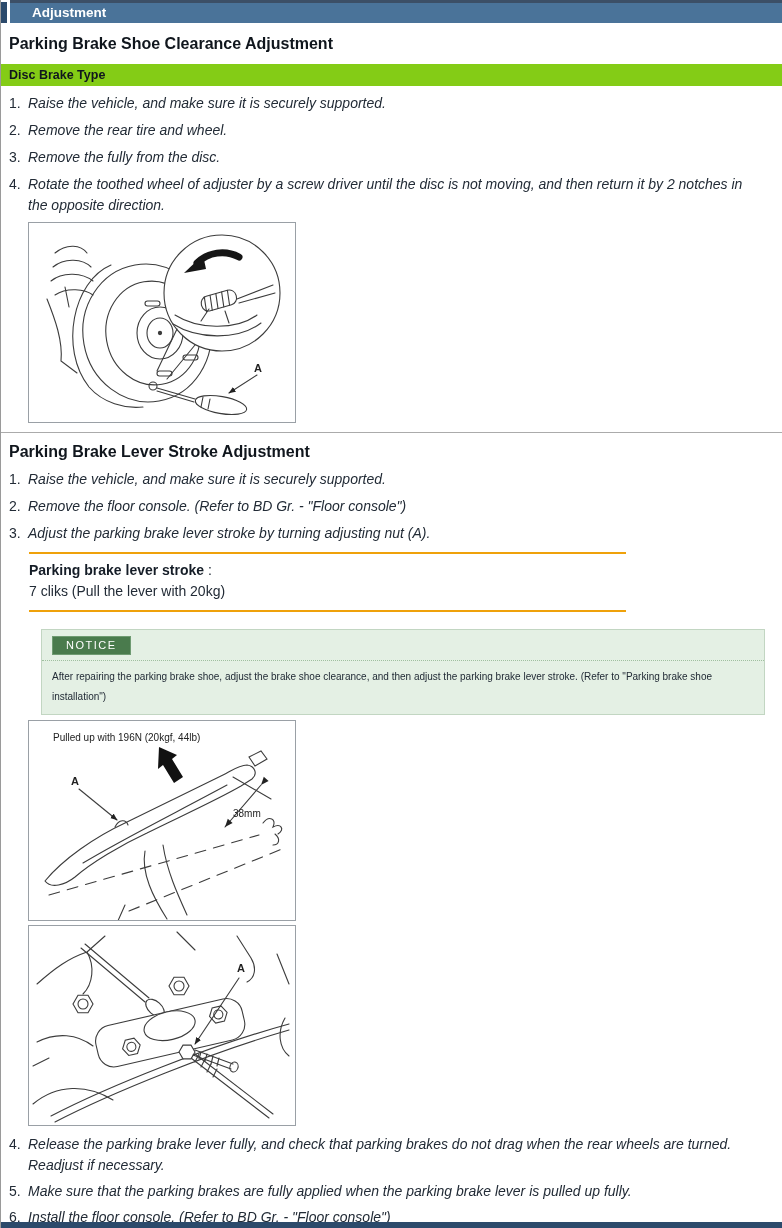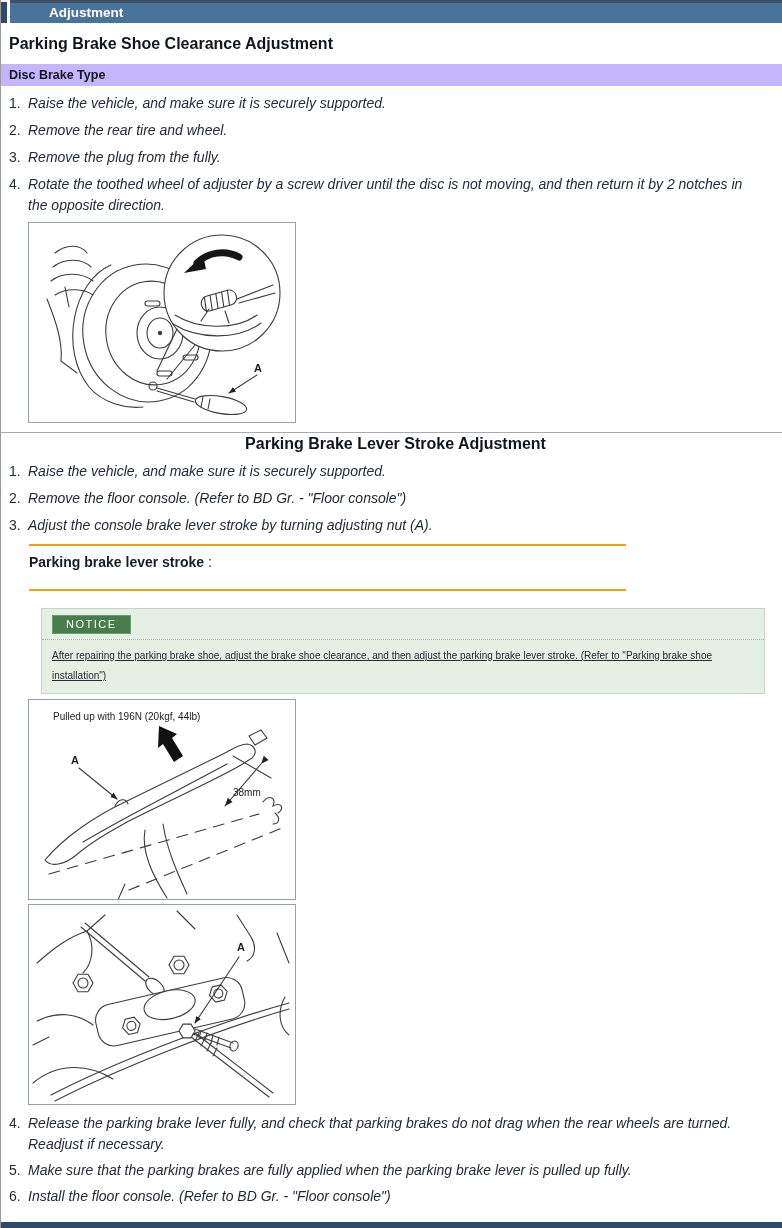--- a/index.html
+++ b/index.html
@@ -7,49 +7,49 @@
     position:relative;width:782px;height:1228px;background:#fff;
     font-family:"Liberation Sans","DejaVu Sans",sans-serif;
     color:#222b36;box-sizing:border-box;border-left:1px solid #9a9a9a;
     overflow:hidden;
   }
   
   .hdr{position:relative;height:23px;}
   .hdr-accent{position:absolute;left:0;top:2px;width:6px;height:21px;background:#2c4a6b;}
   .hdr-bar{position:absolute;left:9px;right:0;top:0;height:23px;box-sizing:border-box;
     border-top:3px solid #3c4f66;background:#4a7399;color:#fff;font-weight:bold;
-    font-size:13.5px;line-height:19px;padding-left:39px;}
+    font-size:13.5px;line-height:19px;padding-left:22px;}
   
   .h-main{margin:12px 0 0 8px;font-size:16px;font-weight:bold;color:#10161d;}
-  .graybar{margin-top:11px;background:#c4b5fd;padding:4px 8px;font-size:12.5px;
+  .graybar{margin-top:11px;background:#84cc16;padding:4px 8px;font-size:12.5px;
     font-weight:bold;color:#10161d;}
   
   .steps{margin-top:7px;}
   .li{display:flex;margin:0 0 6px 8px;font-size:14px;line-height:21px;}
   .li .num{flex:none;width:19px;}
   .li .txt{max-width:726px;font-style:italic;}
   .steps-bottom .li{line-height:21px;margin-bottom:5px;}
   
   .fig{margin-left:27px;width:266px;height:199px;border:1px solid #9aa0a6;background:#fff;}
   .fig svg{display:block;}
   .divider{border:none;border-top:1px solid #ababab;margin:9px 0 0 0;}
   
   .spec{margin:8px 0 12px 28px;width:597px;border-top:2px solid #efa10a;
-    border-bottom:2px solid #efa10a;padding:6px 0 16px 0;box-sizing:border-box;}
+    border-bottom:2px solid #efa10a;padding:6px 0 8px 0;box-sizing:border-box;}
   .spec-title{font-size:14px;line-height:21px;}
   .spec-title b{font-weight:bold;color:#151d27;}
   .spec-value{font-size:14px;line-height:21px;}
   
   .notice{margin:17px 0 0 40px;width:724px;box-sizing:border-box;background:#e4f0e4;
-    border:1px solid #c2d6c2;padding:5px 10px 7px 10px;text-decoration:underline;}
+    border:1px solid #c2d6c2;padding:5px 10px 7px 10px;}
   .notice-badge{display:inline-block;background:#4a7b4d;border:1px solid #6f9b72;
     color:#fff;font-size:11px;line-height:15px;letter-spacing:1.5px;padding:1px 13px;}
   .notice-sep{border:none;border-bottom:1px dotted #9fbf9f;margin:5px -10px 6px -10px;}
   .notice-text{font-size:10px;line-height:20px;max-width:686px;}
-  .mt5{margin-top:5px;text-align:center;} .mt4{margin-top:4px;} .mt8{margin-top:8px;} .mt9{margin-top:2px;text-align:center;}
+  .mt5{margin-top:5px;text-align:center;} .mt4{margin-top:4px;} .mt8{margin-top:8px;} .mt9{margin-top:10px;}
   .bottom-bar{position:absolute;left:0;right:0;bottom:0;height:6px;background:#2c4a6b;}
   svg text{font-family:"Liberation Sans","DejaVu Sans",sans-serif;fill:#222;}
 </style>
 </head>
 <body>
 
 <div id="page">
 
   <div class="hdr">
     <div class="hdr-accent"></div>
@@ -63,21 +63,21 @@
     <div class="li">
       <span class="num">1.</span>
       <span class="txt">Raise the vehicle, and make sure it is securely supported.</span>
     </div>
     <div class="li">
       <span class="num">2.</span>
       <span class="txt">Remove the rear tire and wheel.</span>
     </div>
     <div class="li">
       <span class="num">3.</span>
-      <span class="txt">Remove the plug from the fully.</span>
+      <span class="txt">Remove the fully from the disc.</span>
     </div>
     <div class="li">
       <span class="num">4.</span>
       <span class="txt">Rotate the toothed wheel of adjuster by a screw driver until the disc is not moving, and then return it by 2 notches in the opposite direction.</span>
     </div>
   </div>
 
   <div class="fig">
     <svg width="266" height="199" viewBox="0 0 266 199">
       <defs>
@@ -136,29 +136,30 @@
     <div class="li">
       <span class="num">1.</span>
       <span class="txt">Raise the vehicle, and make sure it is securely supported.</span>
     </div>
     <div class="li">
       <span class="num">2.</span>
       <span class="txt">Remove the floor console. (Refer to BD Gr. - "Floor console")</span>
     </div>
     <div class="li">
       <span class="num">3.</span>
-      <span class="txt">Adjust the console brake lever stroke by turning adjusting nut (A).</span>
+      <span class="txt">Adjust the parking brake lever stroke by turning adjusting nut (A).</span>
     </div>
   </div>
 
   <div class="spec">
     <div class="spec-title">
       <b>Parking brake lever stroke</b>
       <span>:</span>
     </div>
+    <div class="spec-value">7 cliks (Pull the lever with 20kg)</div>
   </div>
 
   <div class="notice">
     <span class="notice-badge">NOTICE</span>
     <hr class="notice-sep">
     <div class="notice-text">After repairing the parking brake shoe, adjust the brake shoe clearance, and then adjust the parking brake lever stroke. (Refer to "Parking brake shoe installation")</div>
   </div>
 
   <div class="fig mt5">
     <svg width="266" height="199" viewBox="0 0 266 199">

